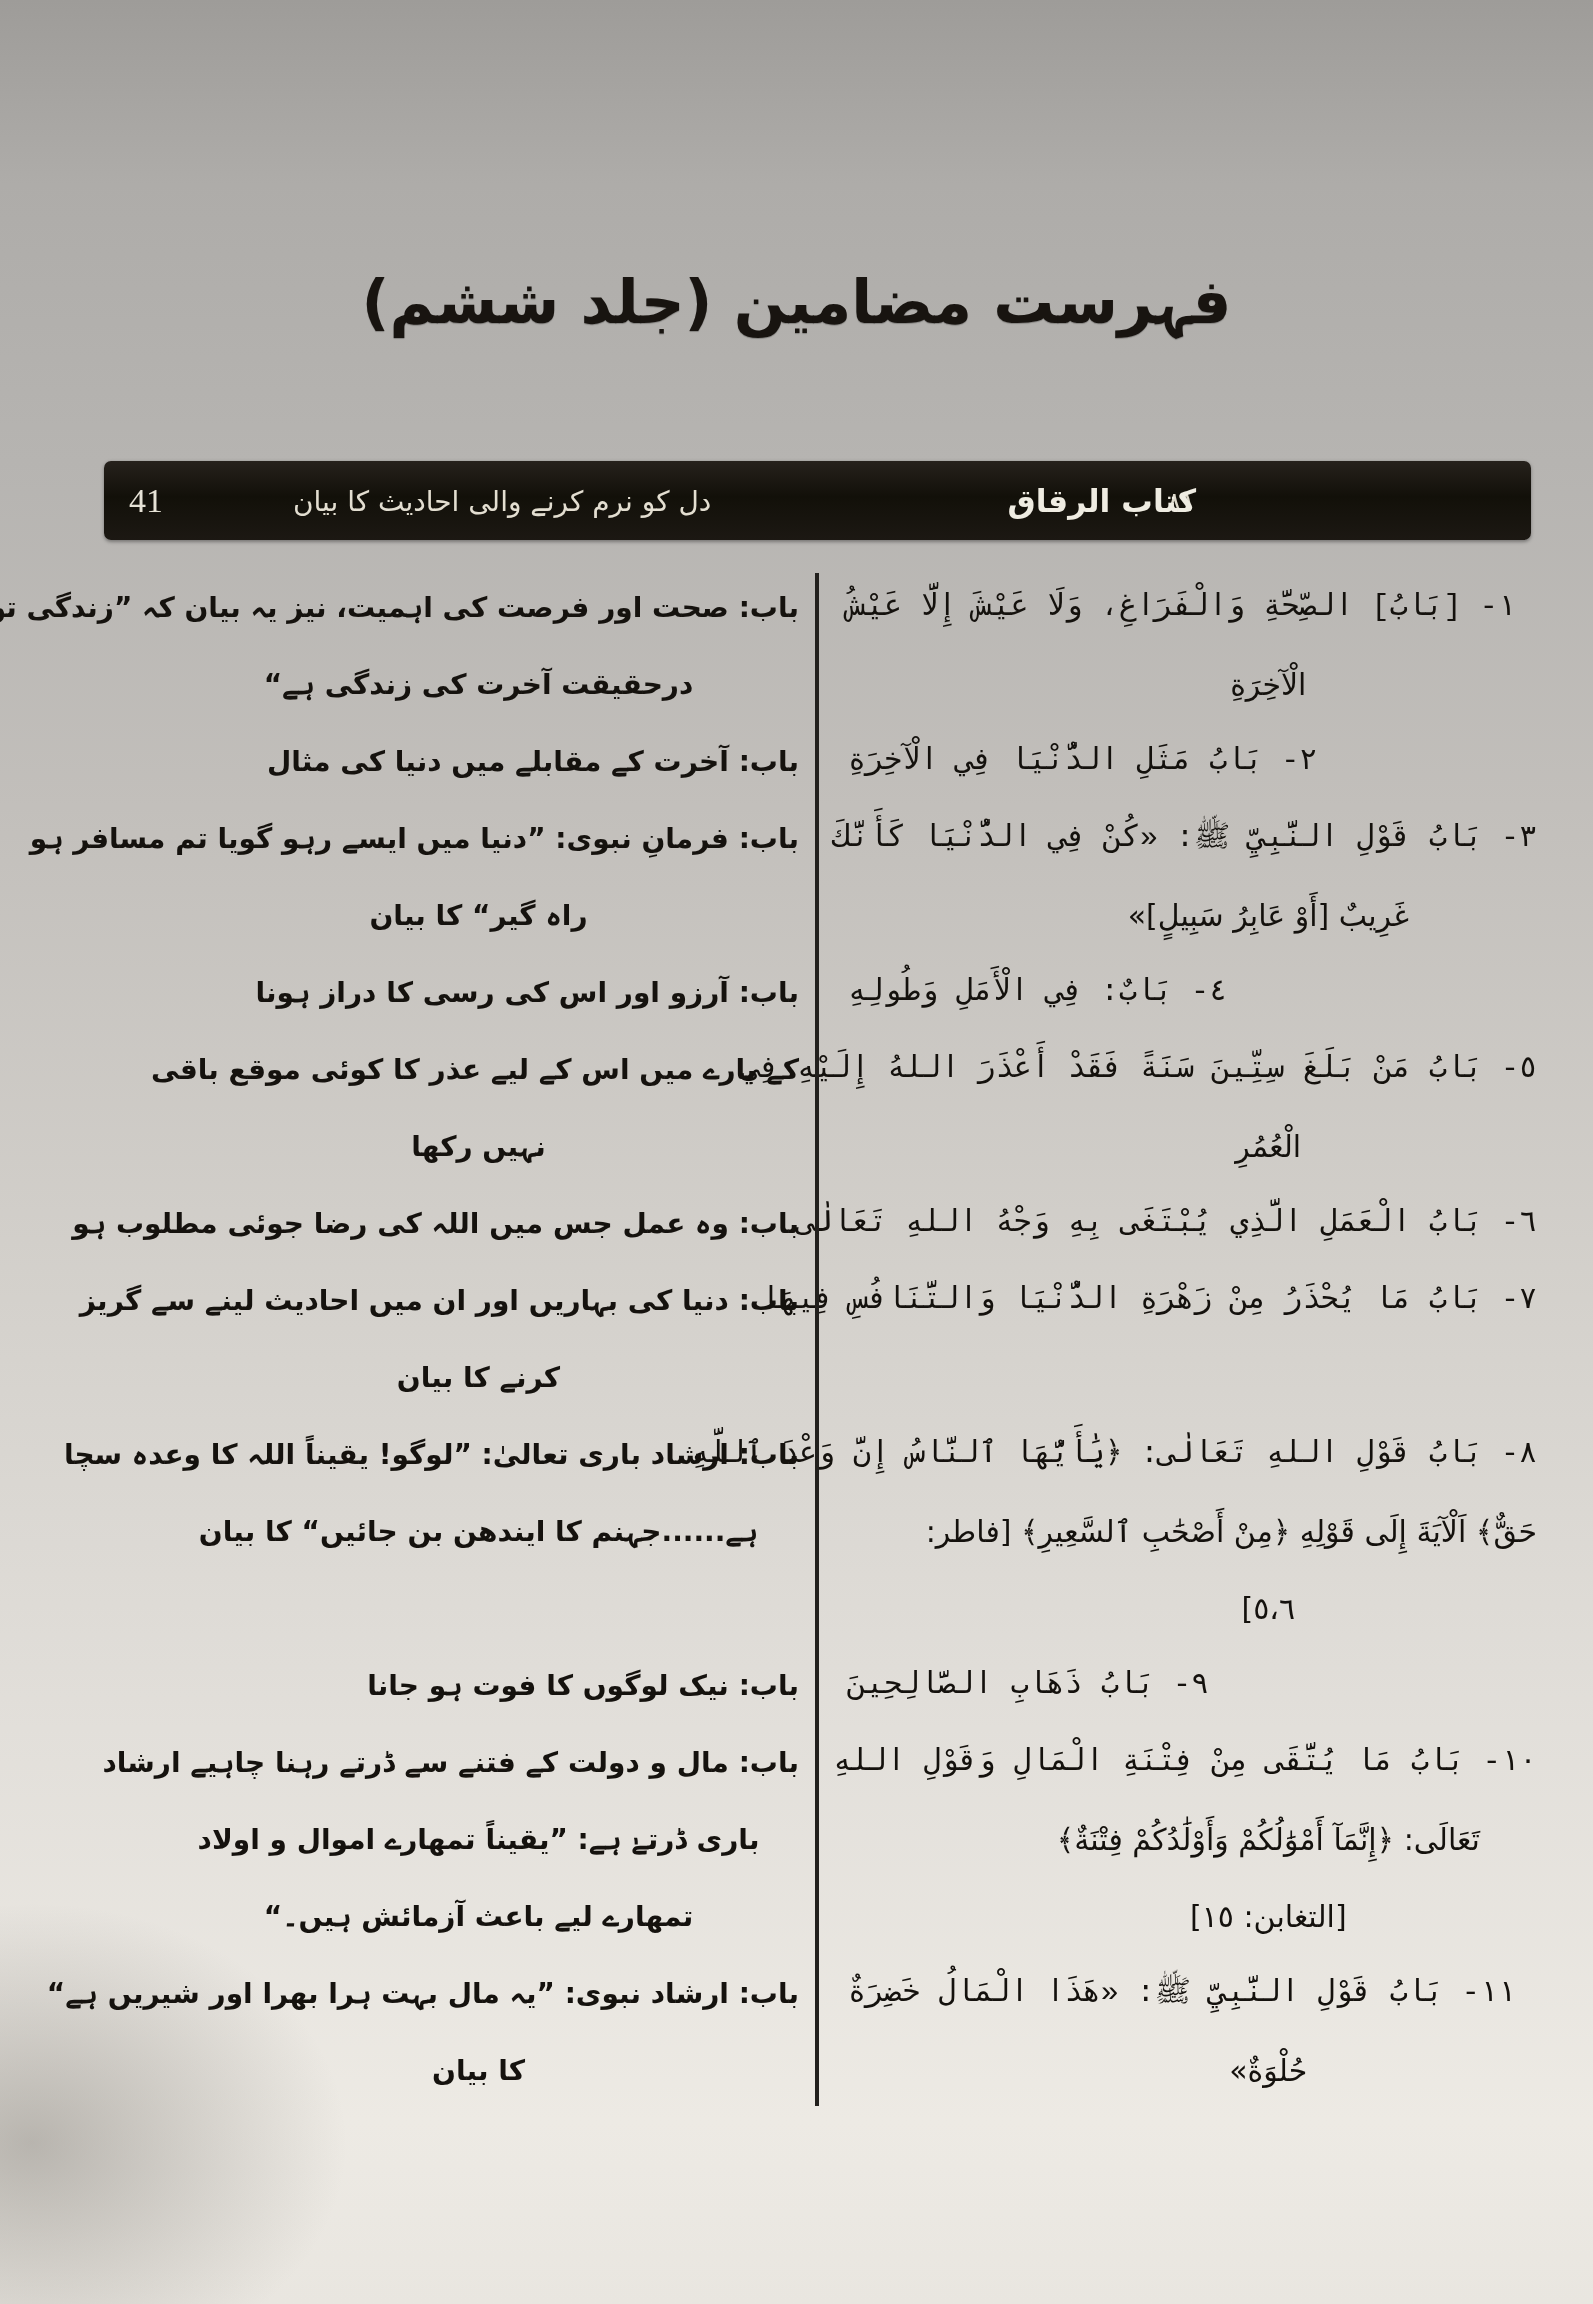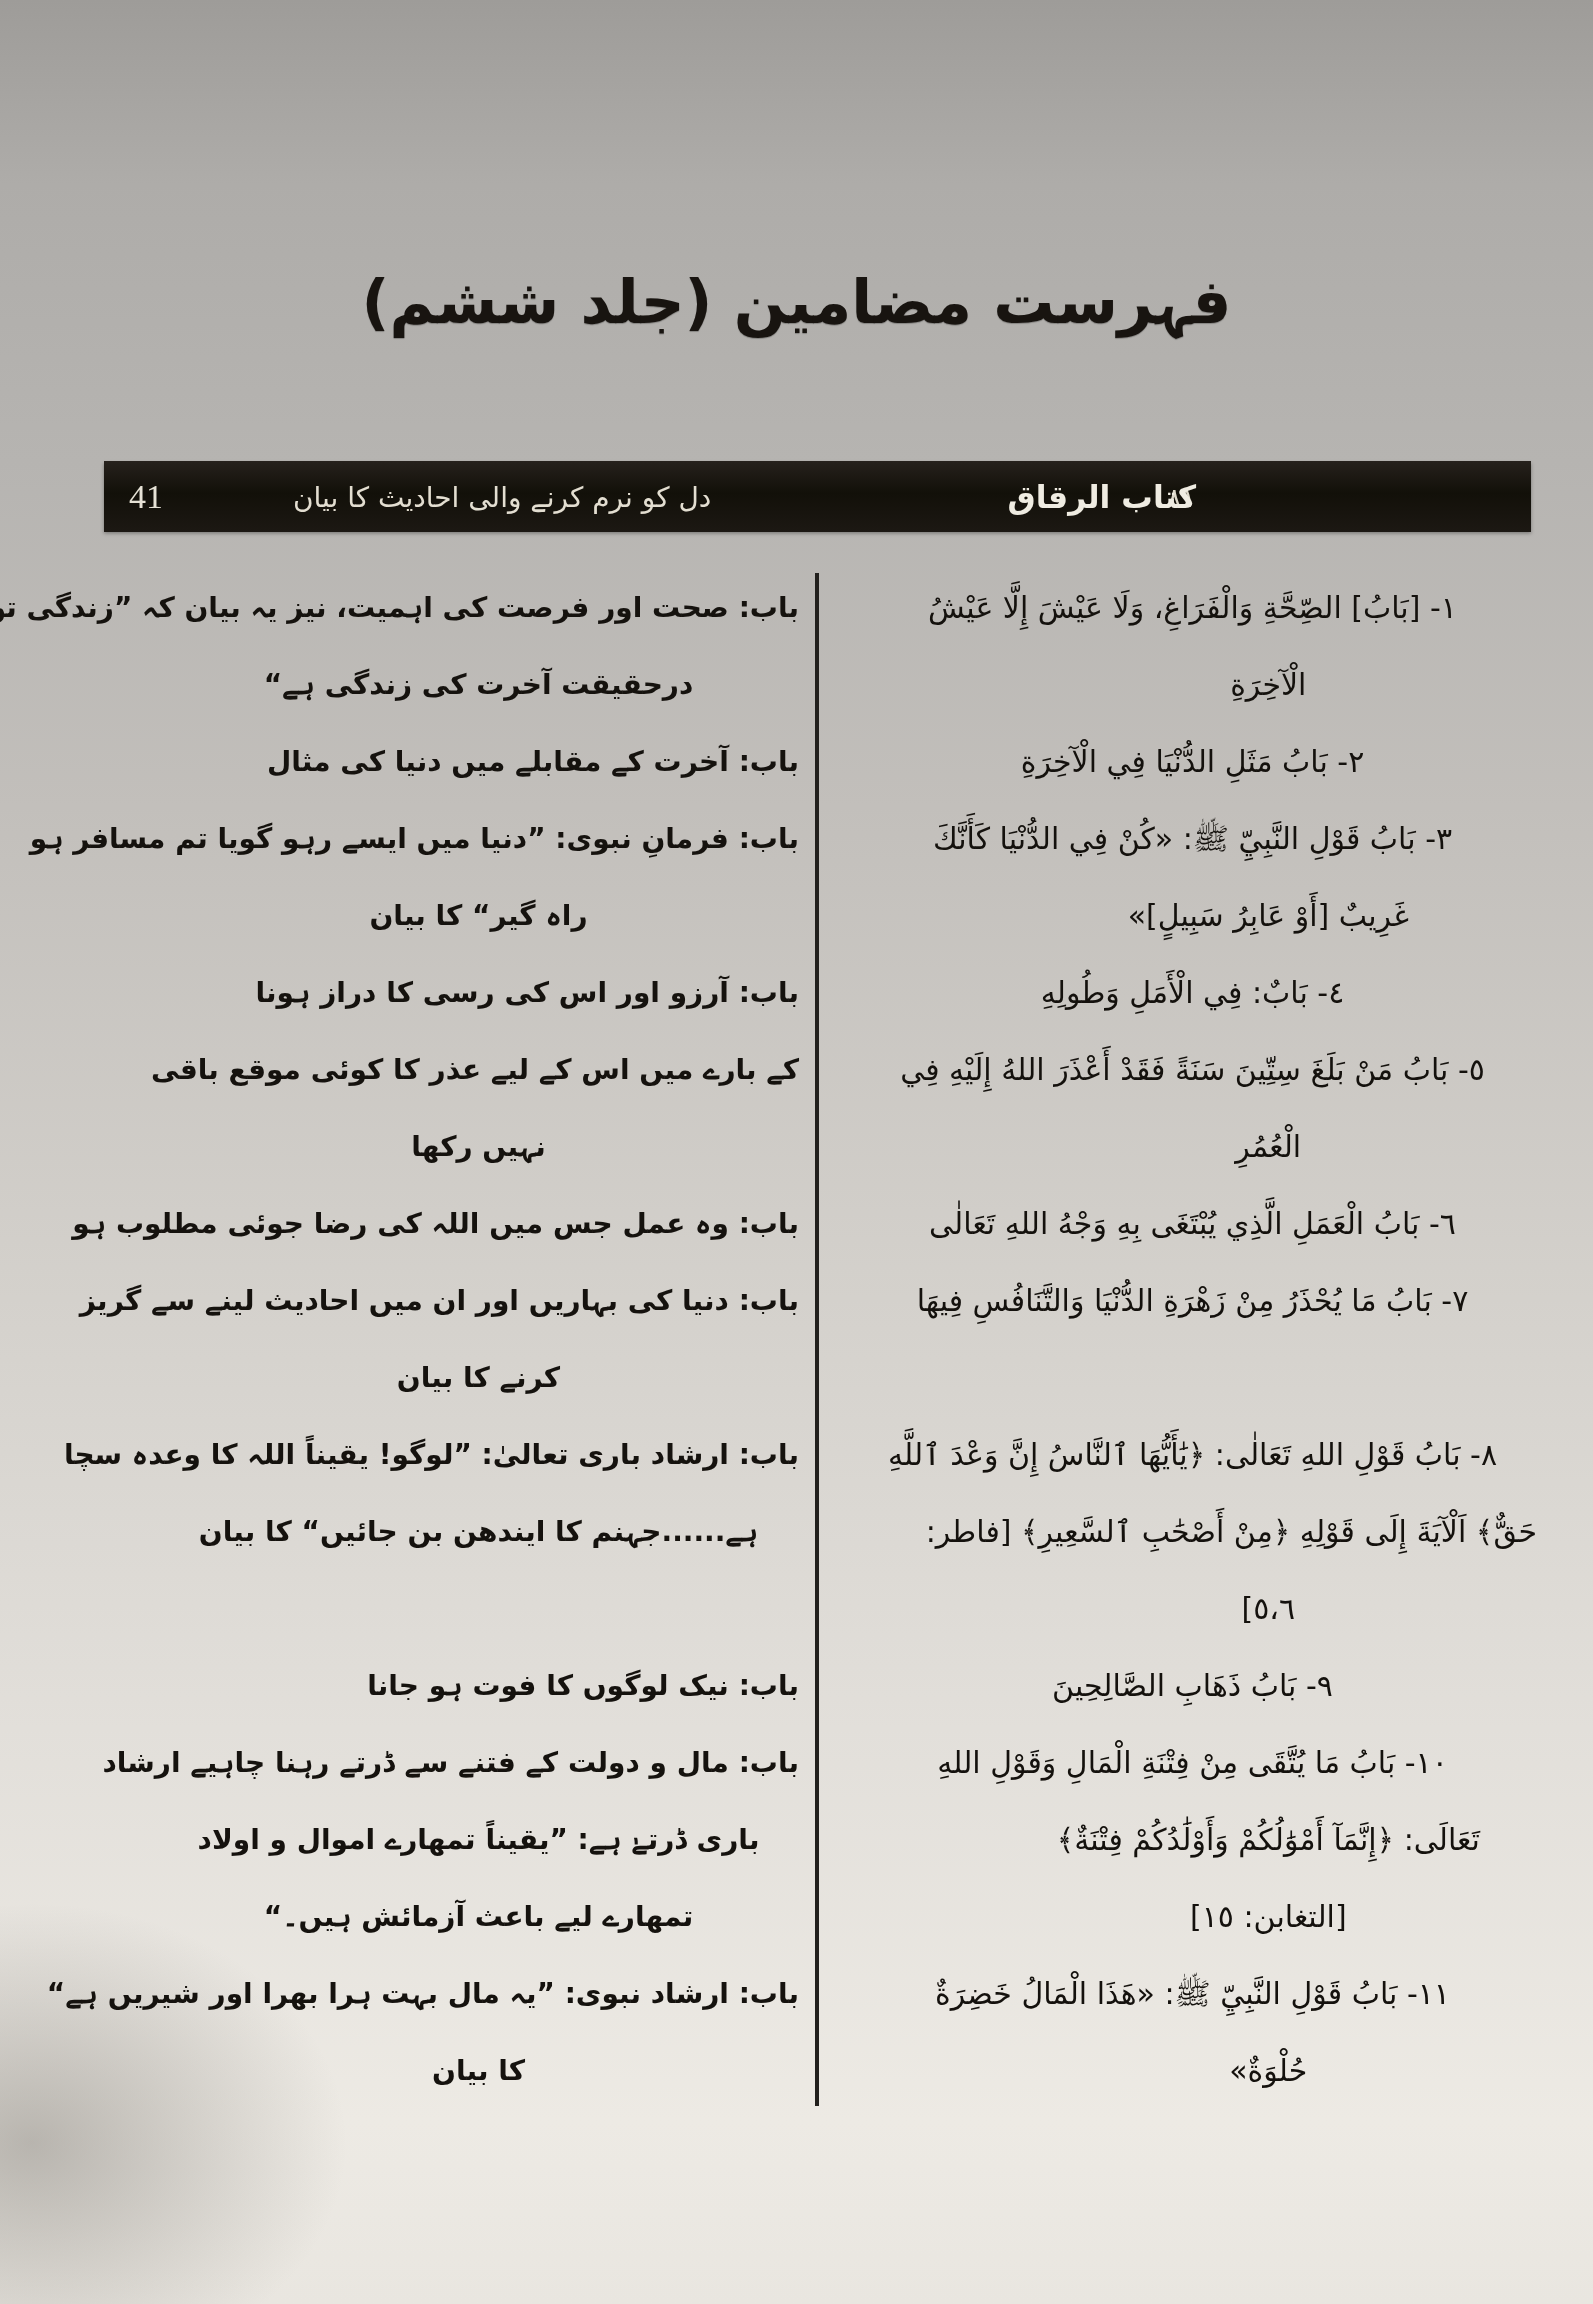--- a/index.html
+++ b/index.html
@@ -11,41 +11,41 @@
     font-family:"DejaVu Sans",sans-serif;color:#1c1a17;
   }
   
   .main-title{
     position:absolute;top:266px;left:0;right:0;text-align:center;
     font-size:61px;font-weight:bold;direction:rtl;color:#181410;
     letter-spacing:-0.9px;text-shadow:0 0.9px 0.9px rgba(0,0,0,.25);
   }
   
   .bar{
-    position:absolute;left:104px;top:461px;width:1427px;height:71px;
+    position:absolute;left:104px;top:461px;width:1427px;height:79px;
     background:linear-gradient(180deg,#26211c 0%,#121009 45%,#1c1813 100%);
-    border-radius:0;box-shadow:0 1.8px 3.6px rgba(0,0,0,.35);
+    border-radius:7px;box-shadow:0 1.8px 3.6px rgba(0,0,0,.35);
   }
   .bar span{position:absolute;top:50%;transform:translateY(-50%);white-space:nowrap;}
   .bar-num{left:25px;font-family:"Liberation Serif",serif;font-size:34px;color:#e6e2d6;}
   .bar-urdu{left:189px;direction:rtl;font-size:28px;font-weight:normal;color:#e3ded1;}
   .bar-right{right:335px;direction:rtl;font-size:31.5px;font-weight:bold;color:#efece2;}
   .bar-right .book-no{font-size:27px;font-weight:normal;margin-left:59px;color:#ddd8ca;}
   
   .toc{position:absolute;top:569px;left:0;right:0;bottom:81px;}
   .toc::before{
     content:"";position:absolute;top:3.6px;bottom:117px;left:815px;width:3.6px;
     background:#22201d;
   }
   .row{display:grid;direction:rtl;grid-template-columns:776px 817px;}
   .col{direction:rtl;}
   .line{height:77px;line-height:77px;white-space:nowrap;}
   
   .col-ar{padding:0 56px 0 31px;box-sizing:border-box;font-size:30px;color:#14110d;}
-  .ar-line.first{text-align:center;}
+  .ar-line.first{text-align:left;font-family:Liberation Mono, monospace;}
   .ar-line.cont{text-align:center;padding-left:22%;}
   
   .col-ur{padding-right:18px;box-sizing:border-box;font-size:28px;font-weight:bold;color:#15120e;}
   .ur-line{position:relative;padding-left:158px;}
   .ur-line.first{text-align:right;}
   .ur-line.cont{text-align:center;}
   .pagenum{
     position:absolute;left:-72px;top:0;width:108px;text-align:left;direction:ltr;
     font-family:"Liberation Serif",serif;font-weight:normal;font-size:33px;color:#23201c;
   }

